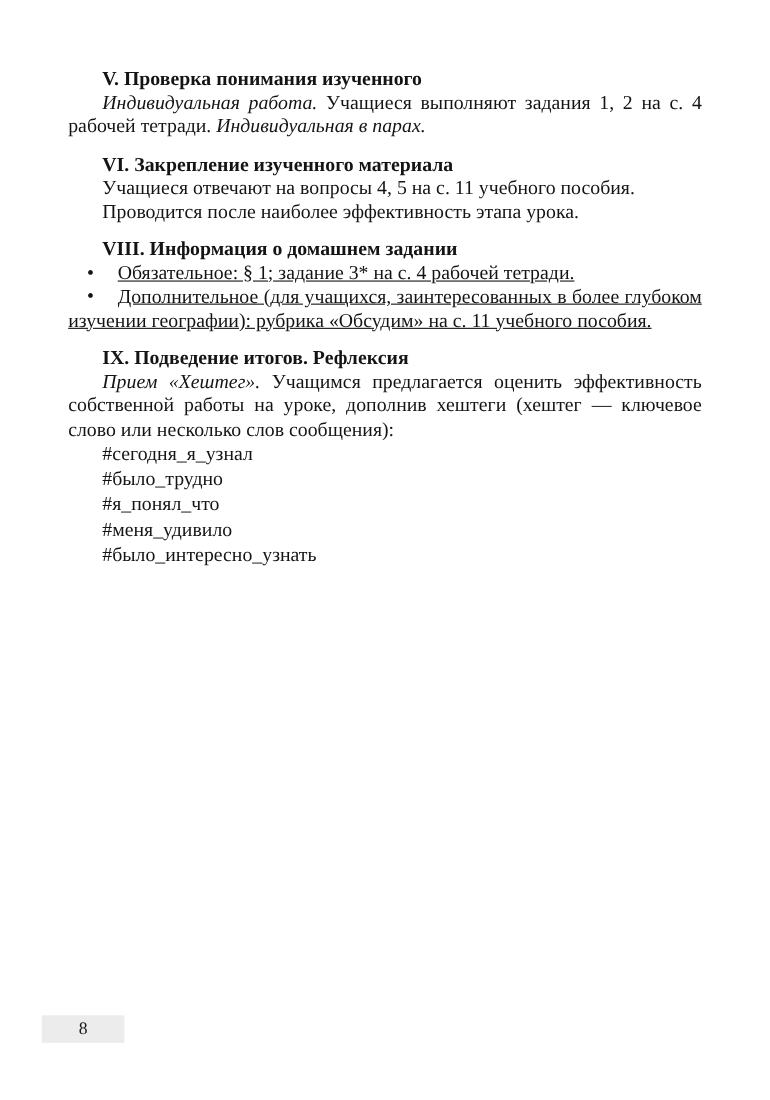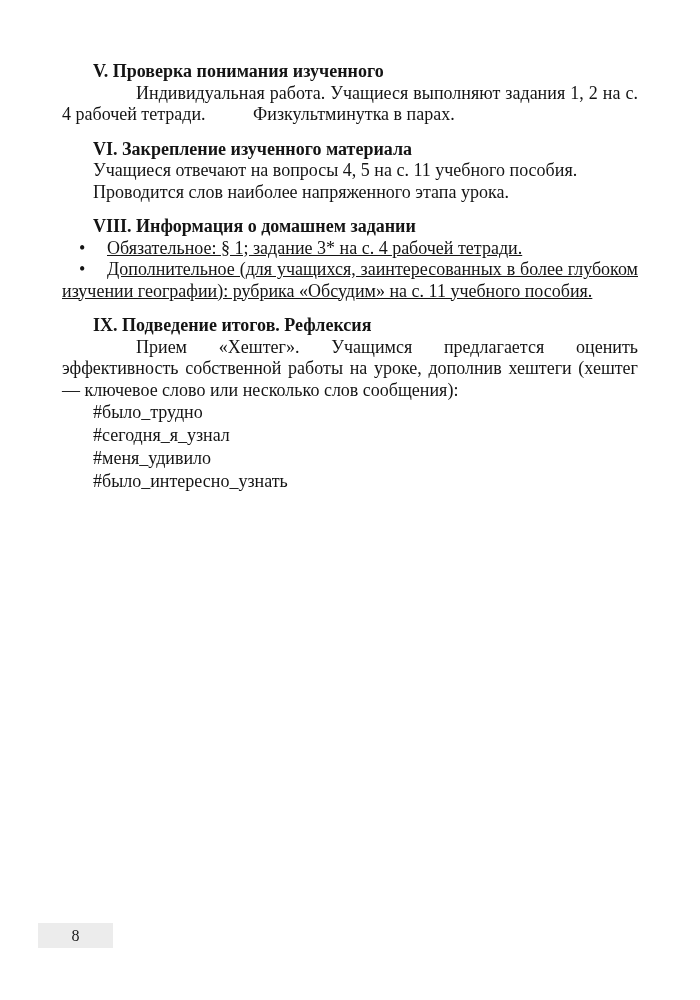--- a/index.html
+++ b/index.html
@@ -33,21 +33,21 @@
     margin-top: 0;
   }
   .para {
     margin: 0;
     font-size: 18px;
     line-height: 21.5px;
     text-align: justify;
     text-indent: 31px;
   }
   .italic-run {
-    margin-left: 43px;
+    font-style: italic;
   }
   .bullet-item .bullet-marker {
     display: inline-block;
     width: 0;
     text-indent: 0;
     transform: translateX(-14px);
   }
   .bullet-item {
     text-indent: 31px;
   }
@@ -82,37 +82,38 @@
     color: #1a1a1a;
   }
 </style>
 </head>
 <body>
 
 <div class="page">
   <div class="content">
 
     <h2 class="heading first">V. Проверка понимания изученного</h2>
-    <p class="para"><span class="italic-run">Индивидуальная работа.</span><span> Учащиеся выполняют задания 1, 2 на с. 4 рабочей тетради. </span><span class="italic-run">Физкультминутка в парах.</span></p>
+    <p class="para"><span class="italic-run">Индивидуальная работа.</span><span> Учащиеся выполняют задания 1, 2 на с. 4 рабочей тетради. </span><span class="italic-run">Индивидуальная в парах.</span></p>
 
     <h2 class="heading">VI. Закрепление изученного материала</h2>
     <p class="para">Учащиеся отвечают на вопросы 4, 5 на с. 11 учебного пособия.</p>
 
-    <p class="para">Проводится слов наиболее напряженного этапа урока.</p>
+    <p class="para">Проводится после наиболее эффективность этапа урока.</p>
 
     <h2 class="heading">VIII. Информация о домашнем задании</h2>
     <p class="para bullet-item"><span class="bullet-marker">•</span><span class="bullet-text">Обязательное: § 1; задание 3* на с. 4 рабочей тетради.</span></p>
     <p class="para bullet-item"><span class="bullet-marker">•</span><span class="bullet-text">Дополнительное (для учащихся, заинтересованных в более глубоком изучении географии): рубрика «Обсудим» на с. 11 учебного пособия.</span></p>
 
     <h2 class="heading">IX. Подведение итогов. Рефлексия</h2>
     <p class="para"><span class="italic-run">Прием «Хештег».</span><span> Учащимся предлагается оценить эффективность собственной работы на уроке, дополнив хештеги (хештег — ключевое слово или несколько слов сообщения):</span></p>
 
     <ul class="hashtags">
+      <li class="hashtag-item">#сегодня_я_узнал</li>
       <li class="hashtag-item">#было_трудно</li>
-      <li class="hashtag-item">#сегодня_я_узнал</li>
+      <li class="hashtag-item">#я_понял_что</li>
       <li class="hashtag-item">#меня_удивило</li>
       <li class="hashtag-item">#было_интересно_узнать</li>
     </ul>
 
   </div>
 
   <div class="page-number-box">
     <span class="page-number">8</span>
   </div>
 </div>

